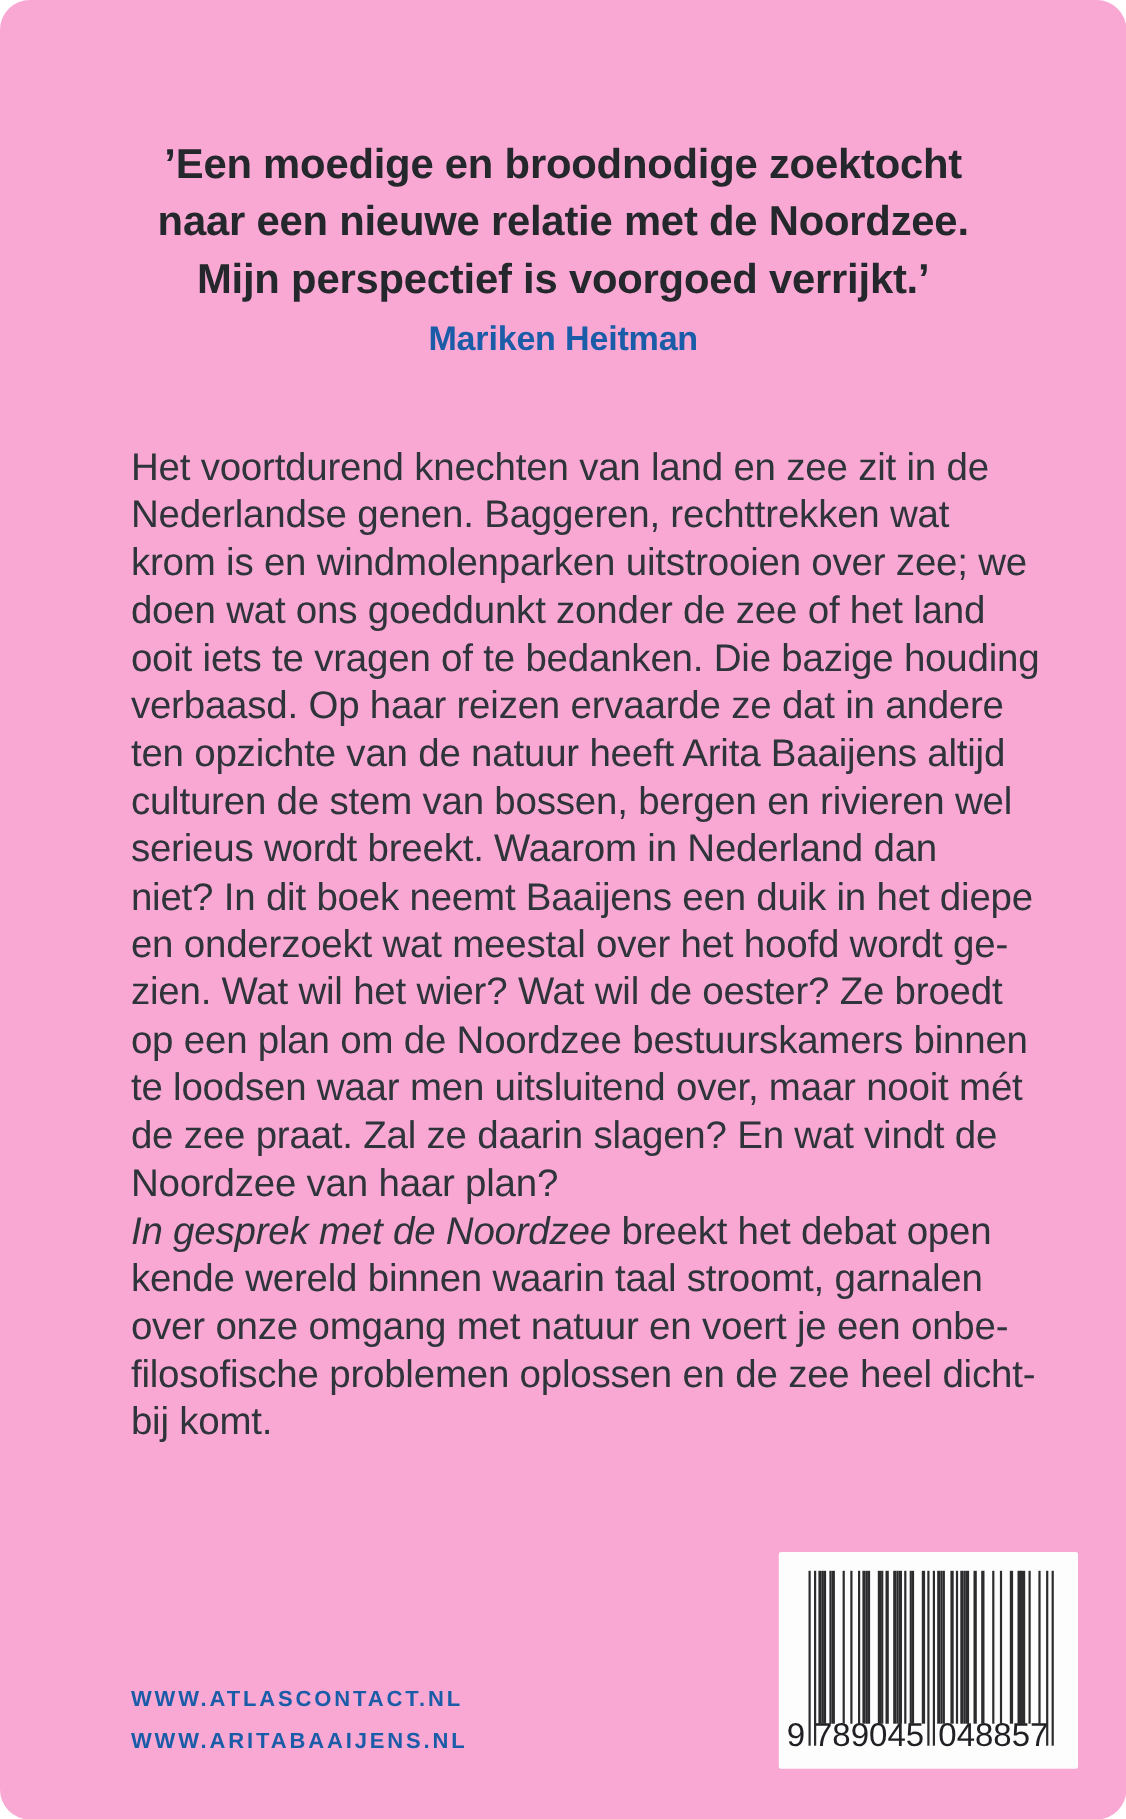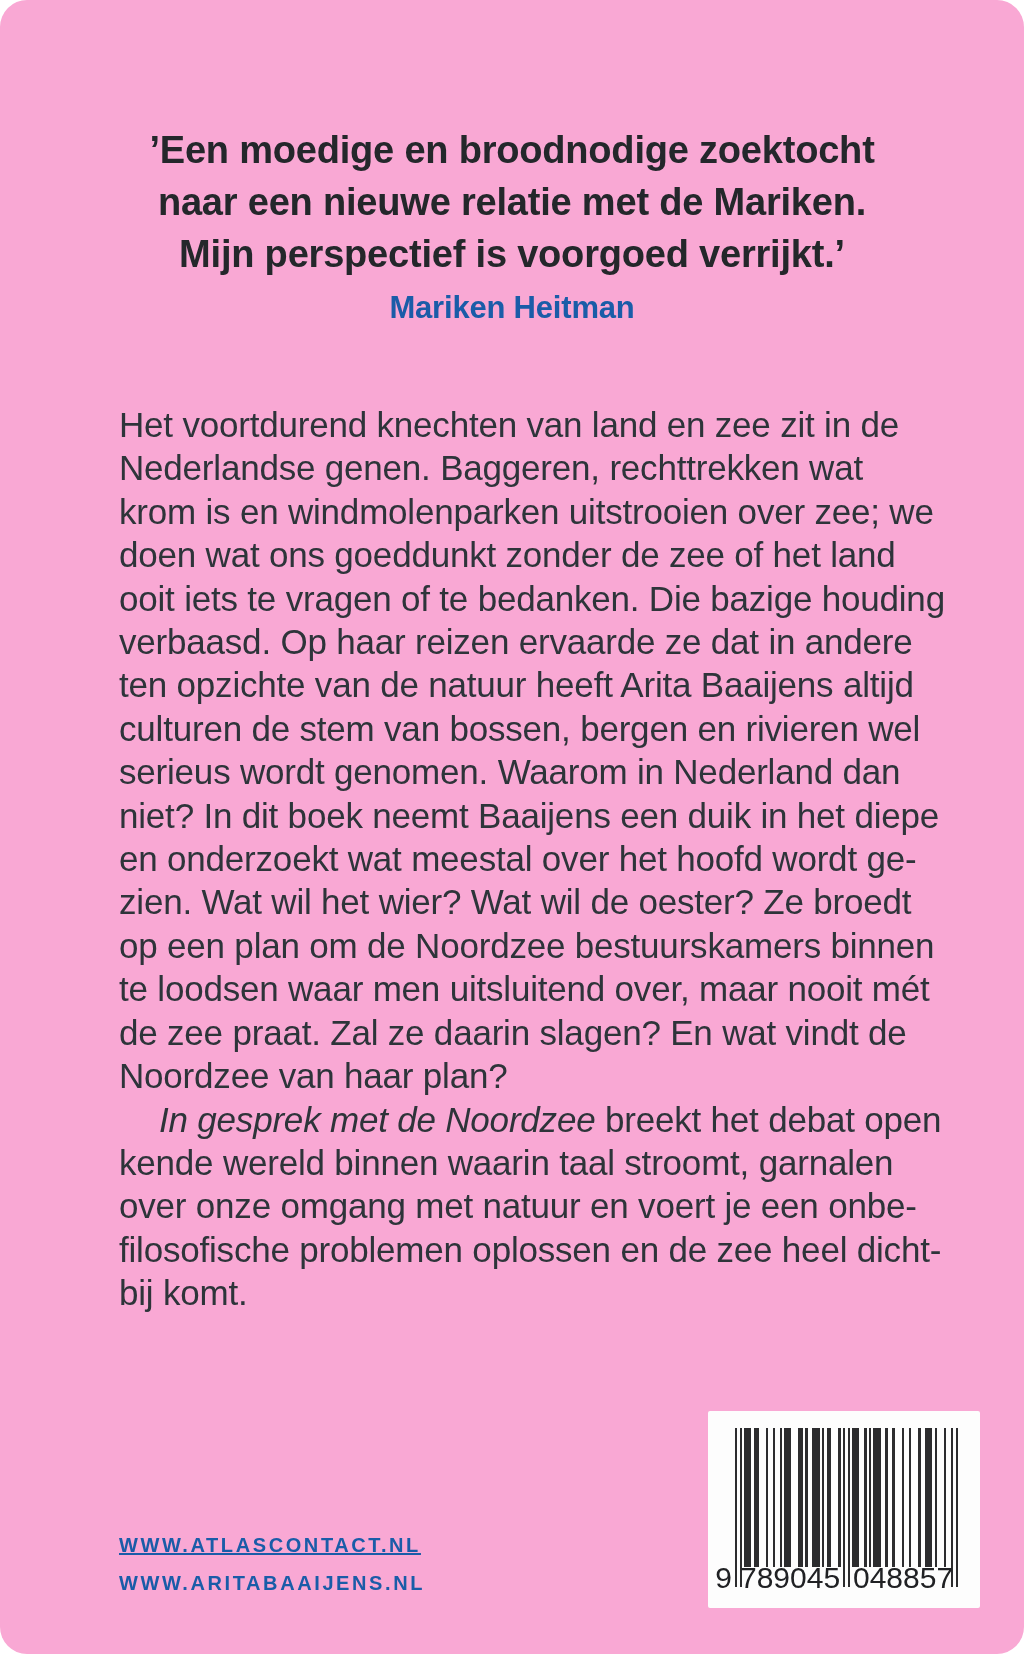--- a/index.html
+++ b/index.html
@@ -18,26 +18,26 @@
   .attribution {
     margin-top:8px; font-size:31px; line-height:40px;
     color:#1a5ca8; font-weight:bold;
   }
   .body-block {
     position:absolute; left:119px; top:403px; width:798px;
     font-size:35px; line-height:43.4px; color:#2e343a;
     letter-spacing:-0.2px;
   }
   .body-line { white-space:nowrap; }
-  .body-line em { font-style:italic;margin-left:40px; }
+  .body-line em { font-style:italic; }
   .footer-link {
     position:absolute; left:119px; font-size:20px; font-weight:bold;
     letter-spacing:2.6px; color:#1a5ca8; white-space:nowrap;
   }
-  .footer-link.first  { top:1534px;text-decoration:underline; }
+  .footer-link.first  { top:1534px; }
   .footer-link.second { top:1572px; }
   .barcode-box {
     position:absolute; left:708px; top:1411px; width:272px; height:197px;
     background:#fdfdfd; border-radius:2px;
   }
   .barcode-bars {
     position:absolute; left:27px; top:17px; width:223px; height:159px;
   }
   .bar {
     position:absolute; top:0; width:1.08%; height:139px; background:#2c2c2e;
@@ -52,36 +52,36 @@
   .bd-g2 { position:absolute; left:145px; width:100px; text-align:center; }
 </style>
 </head>
 <body>
 
 <div class="page">
 
   <div class="quote-block">
     <div>
         <div class="quote-line">’Een moedige en broodnodige zoektocht</div>
-        <div class="quote-line">naar een nieuwe relatie met de Mariken.</div>
+        <div class="quote-line">naar een nieuwe relatie met de Noordzee.</div>
         <div class="quote-line">Mijn perspectief is voorgoed verrijkt.’</div>
       </div>
     <div class="attribution">Mariken Heitman</div>
   </div>
 
   <div class="body-block">
       <div class="body-line">Het voortdurend knechten van land en zee zit in de</div>
       <div class="body-line">Nederlandse genen. Baggeren, rechttrekken wat</div>
       <div class="body-line">krom is en windmolenparken uitstrooien over zee; we</div>
       <div class="body-line">doen wat ons goeddunkt zonder de zee of het land</div>
       <div class="body-line">ooit iets te vragen of te bedanken. Die bazige houding</div>
       <div class="body-line">verbaasd. Op haar reizen ervaarde ze dat in andere</div>
       <div class="body-line">ten opzichte van de natuur heeft Arita Baaijens altijd</div>
       <div class="body-line">culturen de stem van bossen, bergen en rivieren wel</div>
-      <div class="body-line">serieus wordt genomen. Waarom in Nederland dan</div>
+      <div class="body-line">serieus wordt breekt. Waarom in Nederland dan</div>
       <div class="body-line">niet? In dit boek neemt Baaijens een duik in het diepe</div>
       <div class="body-line">en onderzoekt wat meestal over het hoofd wordt ge-</div>
       <div class="body-line">zien. Wat wil het wier? Wat wil de oester? Ze broedt</div>
       <div class="body-line">op een plan om de Noordzee bestuurskamers binnen</div>
       <div class="body-line">te loodsen waar men uitsluitend over, maar nooit mét</div>
       <div class="body-line">de zee praat. Zal ze daarin slagen? En wat vindt de</div>
       <div class="body-line">Noordzee van haar plan?</div>
       <div class="body-line"><em>In gesprek met de Noordzee</em> breekt het debat open</div>
       <div class="body-line">kende wereld binnen waarin taal stroomt, garnalen</div>
       <div class="body-line">over onze omgang met natuur en voert je een onbe-</div>

